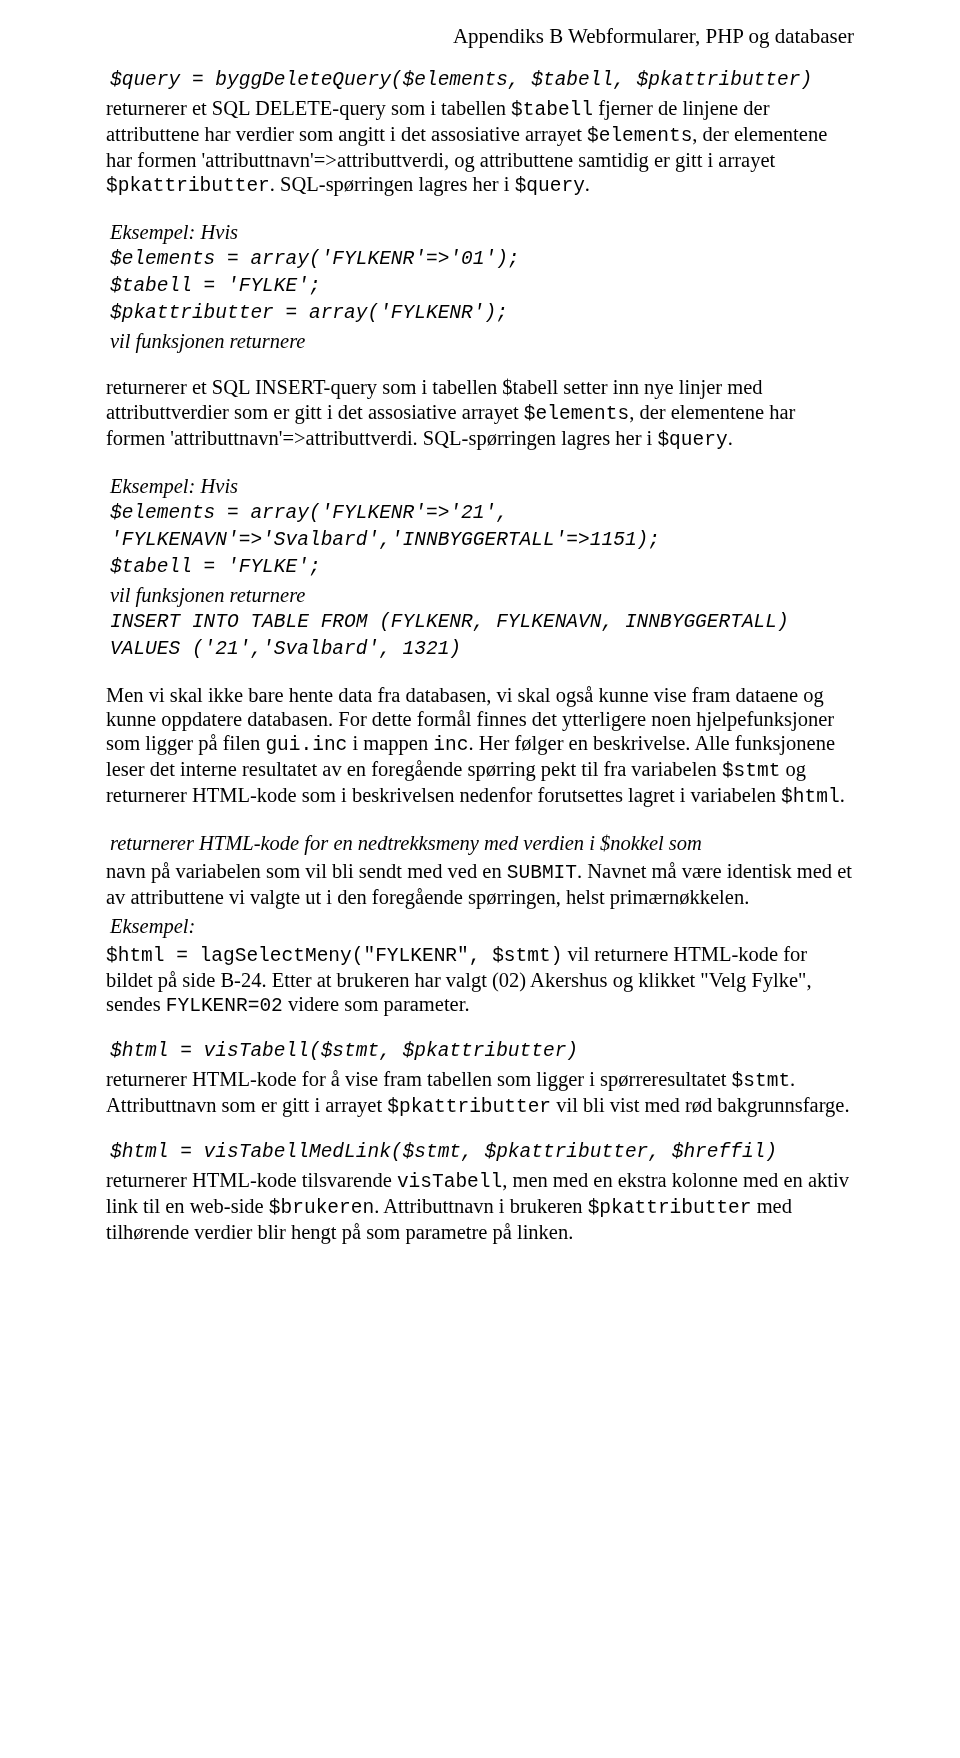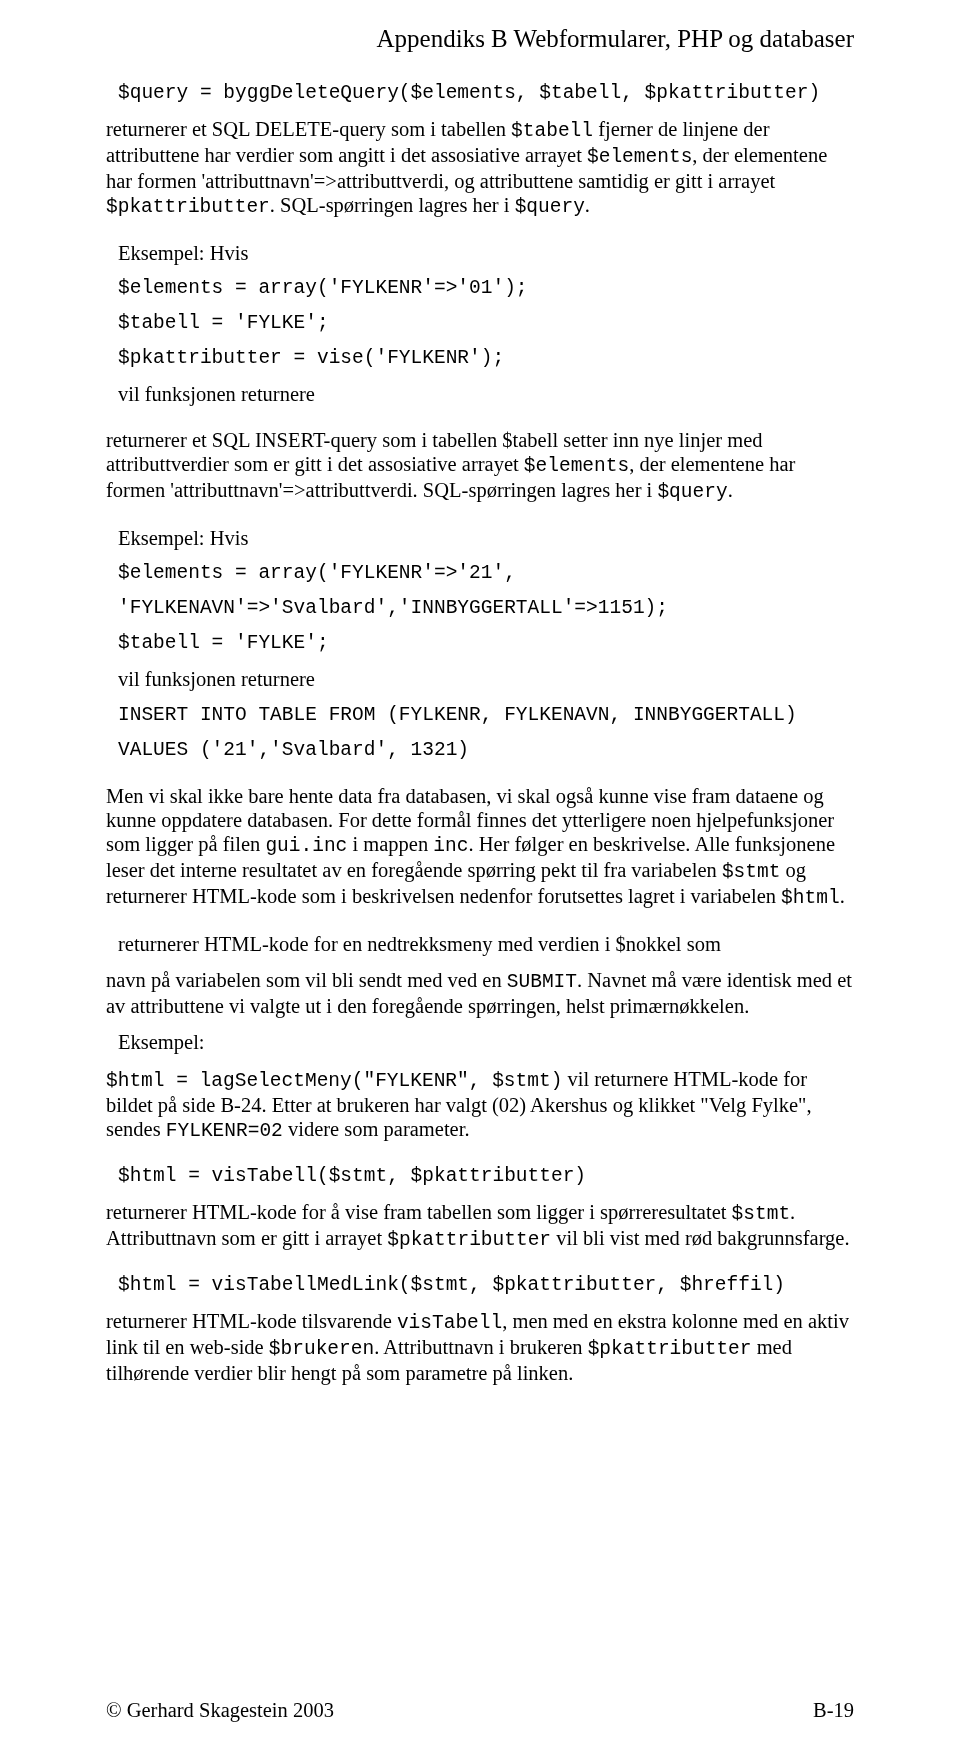--- a/index.html
+++ b/index.html
@@ -14,28 +14,28 @@
     box-sizing: border-box;
     padding: 24px 106px 0 106px;
     font-family: "Times New Roman", Times, serif;
     font-size: 20.5px;
     line-height: 1.18;
     color: #000;
     position: relative;
   }
   .header {
     text-align: right;
-    margin-bottom: 28px;
-    font-size: 25px;
+    margin-bottom: 20px;
+    font-size: 21px;
   }
   .mono {
     font-family: "Courier New", Courier, monospace;
     font-size: 19.5px;
   }
-  .para { margin: 12px; }
+  .para { margin: 4px; font-style: italic; }
   .block { margin-bottom: 22px; }
   .footer {
     position: absolute;
     bottom: 36px;
     left: 106px;
     right: 106px;
     display: flex;
     justify-content: space-between;
     font-size: 20.5px;
   }
@@ -49,21 +49,21 @@
 
   <div class="block">
     <div class="mono para">$query = byggDeleteQuery($elements, $tabell, $pkattributter)</div>
     <span>returnerer et SQL DELETE-query som i tabellen </span><span class="mono">$tabell</span><span> fjerner de linjene der attributtene har verdier som angitt i det assosiative arrayet </span><span class="mono">$elements</span><span>, der elementene har formen 'attributtnavn'=&gt;attributtverdi, og attributtene samtidig er gitt i arrayet </span><span class="mono">$pkattributter</span><span>. SQL-spørringen lagres her i </span><span class="mono">$query</span><span>.</span>
   </div>
 
   <div class="block">
     <div class="para">Eksempel: Hvis</div>
     <div class="mono para">$elements = array('FYLKENR'=&gt;'01');</div>
     <div class="mono para">$tabell = 'FYLKE';</div>
-    <div class="mono para">$pkattributter = vise('FYLKENR');</div>
+    <div class="mono para">$pkattributter = array('FYLKENR');</div>
     <div class="para">vil funksjonen returnere</div>
   </div>
 
   <div class="block">
     <span>returnerer et SQL INSERT-query som i tabellen $tabell setter inn nye linjer med attributtverdier som er gitt i det assosiative arrayet </span><span class="mono">$elements</span><span>, der elementene har formen 'attributtnavn'=&gt;attributtverdi. SQL-spørringen lagres her i </span><span class="mono">$query</span><span>.</span>
   </div>
 
   <div class="block">
     <div class="para">Eksempel: Hvis</div>
     <div class="mono para">$elements = array('FYLKENR'=&gt;'21',</div>
@@ -88,18 +88,14 @@
   <div class="block">
     <div class="mono para">$html = visTabell($stmt, $pkattributter)</div>
     <span>returnerer HTML-kode for å vise fram tabellen som ligger i spørreresultatet </span><span class="mono">$stmt</span><span>. Attributtnavn som er gitt i arrayet </span><span class="mono">$pkattributter</span><span> vil bli vist med rød bakgrunnsfarge.</span>
   </div>
 
   <div class="block">
     <div class="mono para">$html = visTabellMedLink($stmt, $pkattributter, $hreffil)</div>
     <span>returnerer HTML-kode tilsvarende </span><span class="mono">visTabell</span><span>, men med en ekstra kolonne med en aktiv link til en web-side </span><span class="mono">$brukeren</span><span>. Attributtnavn i brukeren </span><span class="mono">$pkattributter</span><span> med tilhørende verdier blir hengt på som parametre på linken.</span>
   </div>
 
-  <div class="footer">
-    <span>© Gerhard Skagestein 2003</span>
-    <span>B-19</span>
-  </div>
 
 </div>
 
 </body></html>

